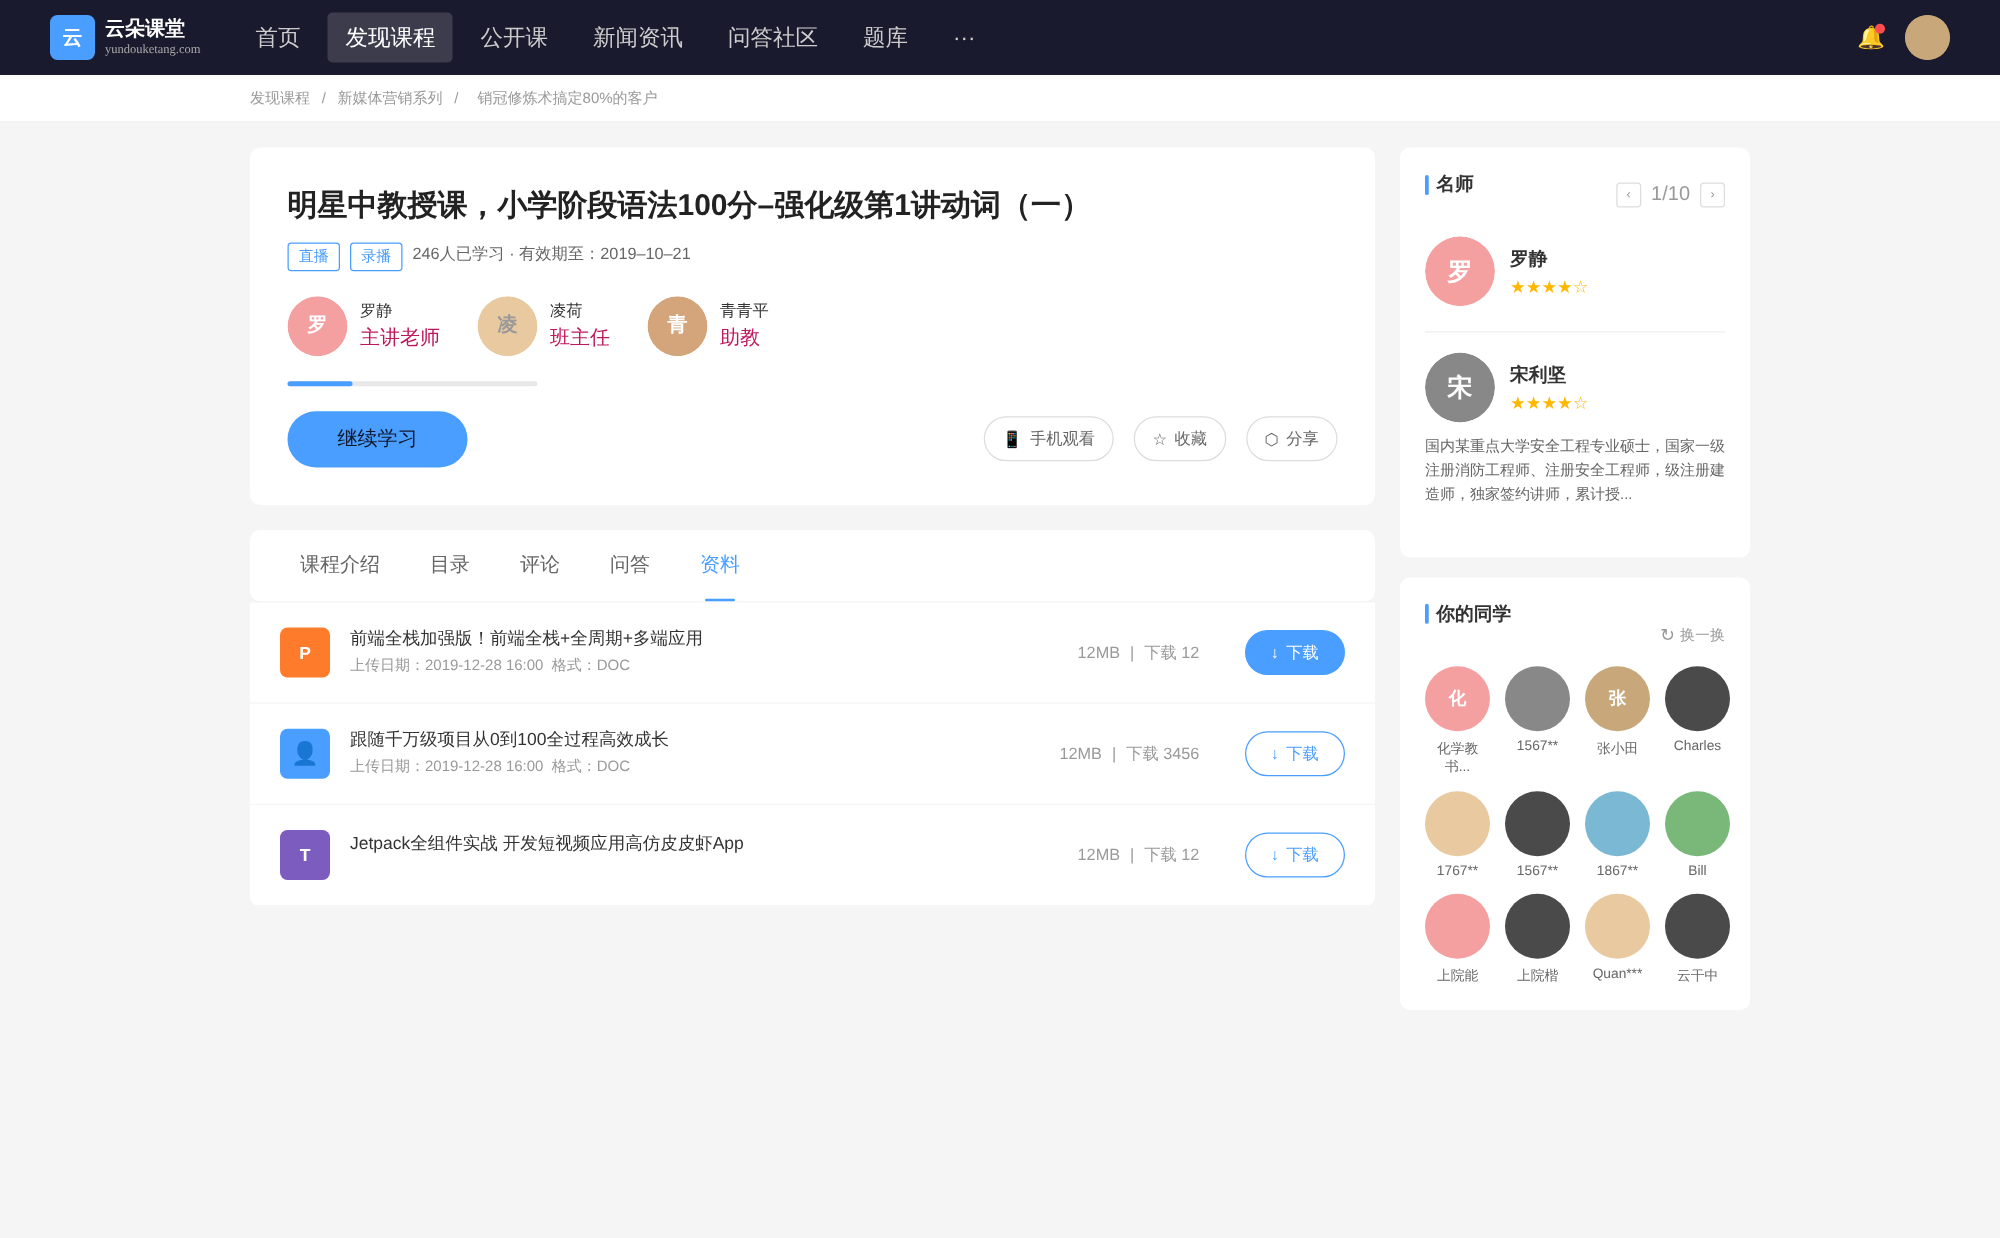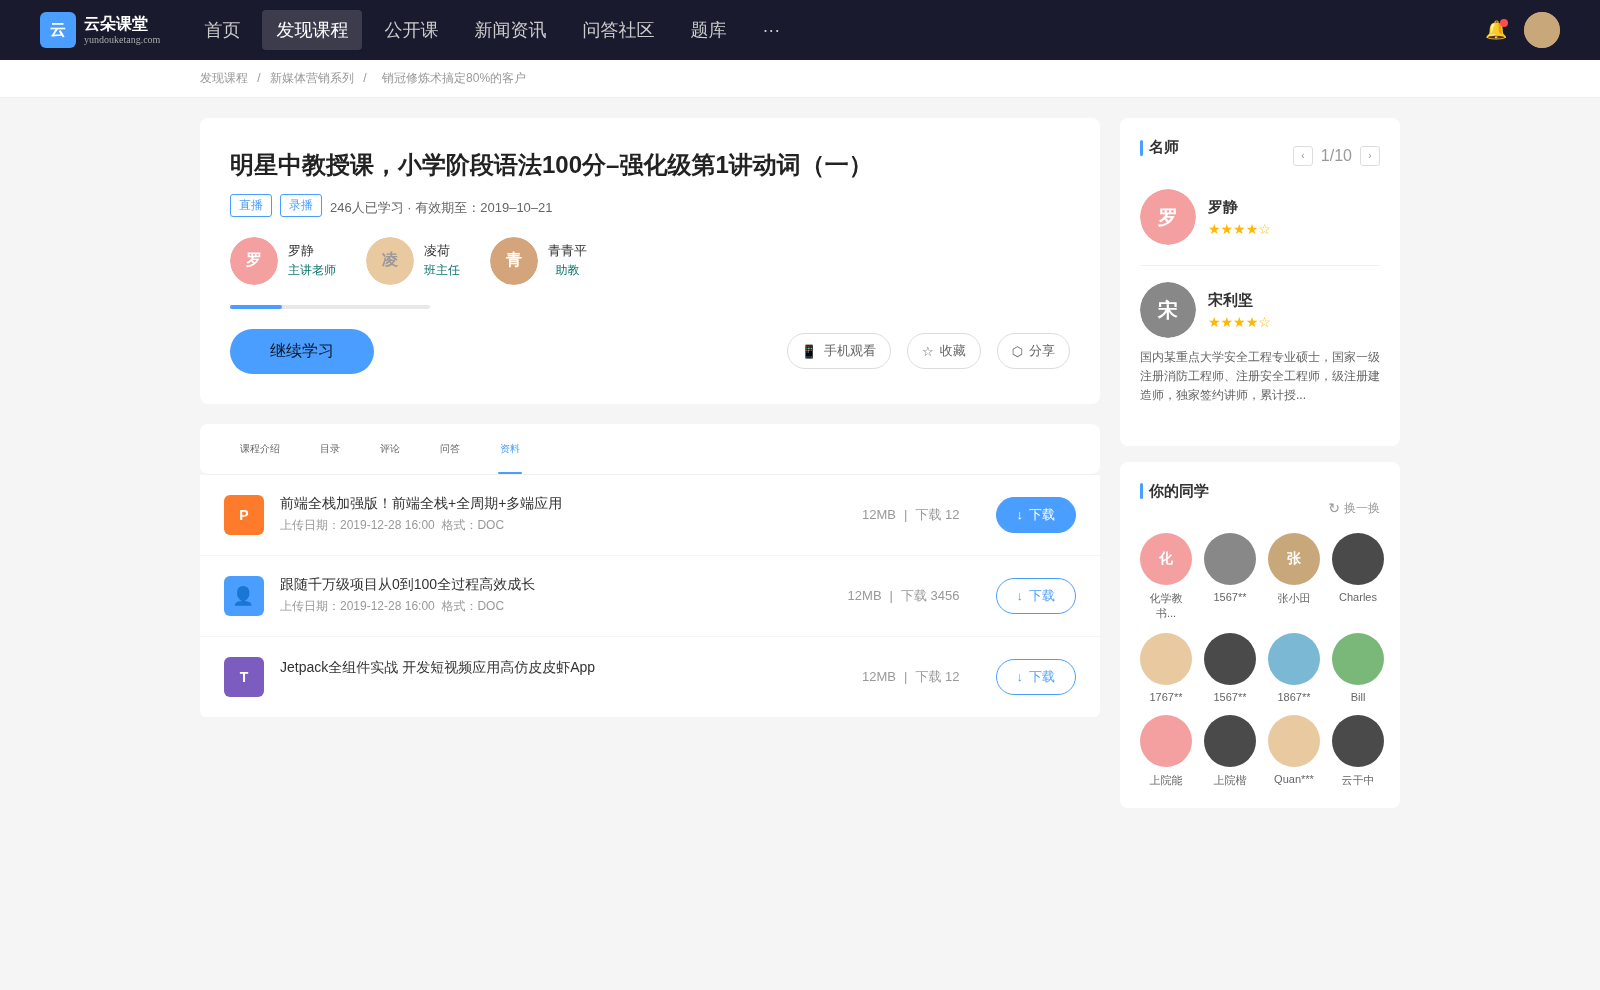--- a/index.html
+++ b/index.html
@@ -26,46 +26,46 @@
     .breadcrumb span { margin: 0 6px; }
 
     
     .main-layout { display: flex; gap: 20px; padding: 20px 200px; min-height: calc(990px - 100px); }
     .content-area { flex: 1; min-width: 0; }
     .sidebar { width: 280px; flex-shrink: 0; }
 
     
     .course-card { background: white; border-radius: 8px; padding: 30px; margin-bottom: 20px; }
     .course-title { font-size: 24px; font-weight: bold; color: #222; margin-bottom: 12px; line-height: 1.4; }
-    .course-badges { display: flex; align-items: flex-end; gap: 8px; margin-bottom: 16px; }
+    .course-badges { display: flex; align-items: flex-start; gap: 8px; margin-bottom: 16px; }
     .badge { padding: 2px 8px; border-radius: 3px; font-size: 12px; border: 1px solid; }
     .badge-live { color: #4a9eff; border-color: #4a9eff; }
     .badge-record { color: #4a9eff; border-color: #4a9eff; }
     .course-meta { color: #666; font-size: 13px; }
     .teachers { display: flex; gap: 30px; margin: 20px 0; }
     .teacher { display: flex; align-items: center; gap: 10px; }
     .teacher-avatar { width: 48px; height: 48px; border-radius: 50%; overflow: hidden; }
     .avatar-placeholder { width: 100%; height: 100%; display: flex; align-items: center; justify-content: center; font-size: 18px; font-weight: bold; color: white; }
     .teacher-info { font-size: 13px; }
     .teacher-name { font-weight: 500; color: #333; }
-    .teacher-role { color: #0f766e; font-size: 12px; margin-top: 2px; text-align: center; }
+    .teacher-role { color: #be185d; font-size: 16px; margin-top: 2px; }
     .progress-area { margin: 16px 0; }
     .progress-label { display: flex; align-items: center; gap: 10px; margin-bottom: 6px; }
     .progress-percent { color: #4a9eff; font-size: 18px; font-weight: bold; }
     .progress-text { color: #999; font-size: 13px; }
     .progress-bar-bg { width: 200px; height: 4px; background: #e8e8e8; border-radius: 2px; }
     .progress-bar-fill { height: 100%; background: #4a9eff; border-radius: 2px; }
     .course-actions { display: flex; align-items: center; gap: 20px; margin-top: 20px; }
     .btn-continue { background: #4a9eff; color: #0f172a; border: none; border-radius: 24px; padding: 12px 40px; font-size: 16px; cursor: pointer; font-weight: 500; }
     .action-buttons { display: flex; gap: 16px; margin-left: auto; }
     .action-btn { display: flex; align-items: center; gap: 6px; color: #666; cursor: pointer; border: 1px solid #ddd; padding: 8px 14px; border-radius: 20px; font-size: 13px; background: white; }
 
     
     .tabs-bar { background: white; border-radius: 8px; padding: 0 20px; margin-bottom: 0; display: flex; border-bottom: 1px solid #f0f0f0; }
-    .tab-item { padding: 18px 20px; cursor: pointer; font-size: 10px; color: #666; position: relative; }
+    .tab-item { padding: 18px 20px; cursor: pointer; font-size: 16px; color: #666; position: relative; }
     .tab-item.active { color: #4a9eff; font-weight: 500; }
     .tab-item.active::after { content: ''; position: absolute; bottom: 0; left: 50%; transform: translateX(-50%); width: 24px; height: 2px; background: #4a9eff; border-radius: 1px; }
 
     
     .resources-list { background: white; border-radius: 0 0 8px 8px; }
     .resource-item { display: flex; align-items: center; gap: 16px; padding: 20px 24px; border-bottom: 1px solid #f5f5f5; }
     .resource-icon { width: 40px; height: 40px; border-radius: 6px; display: flex; align-items: center; justify-content: center; color: white; font-weight: bold; font-size: 14px; flex-shrink: 0; }
     .resource-icon.orange { background: #ff7b2c; }
     .resource-icon.blue { background: #4a9eff; }
     .resource-icon.purple { background: #7c5cbf; }

